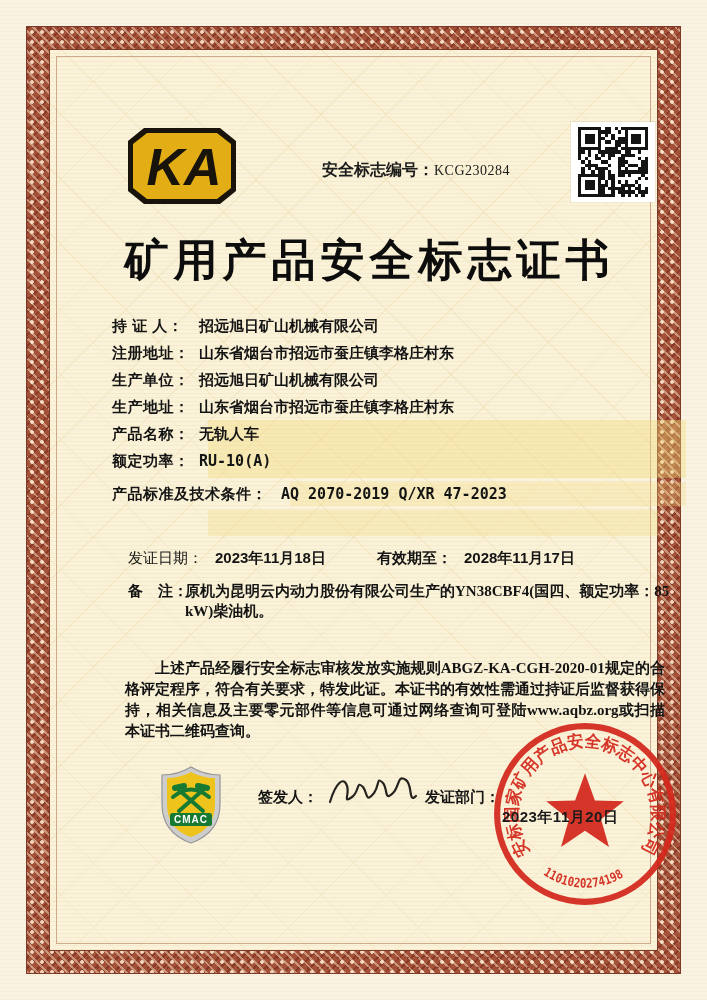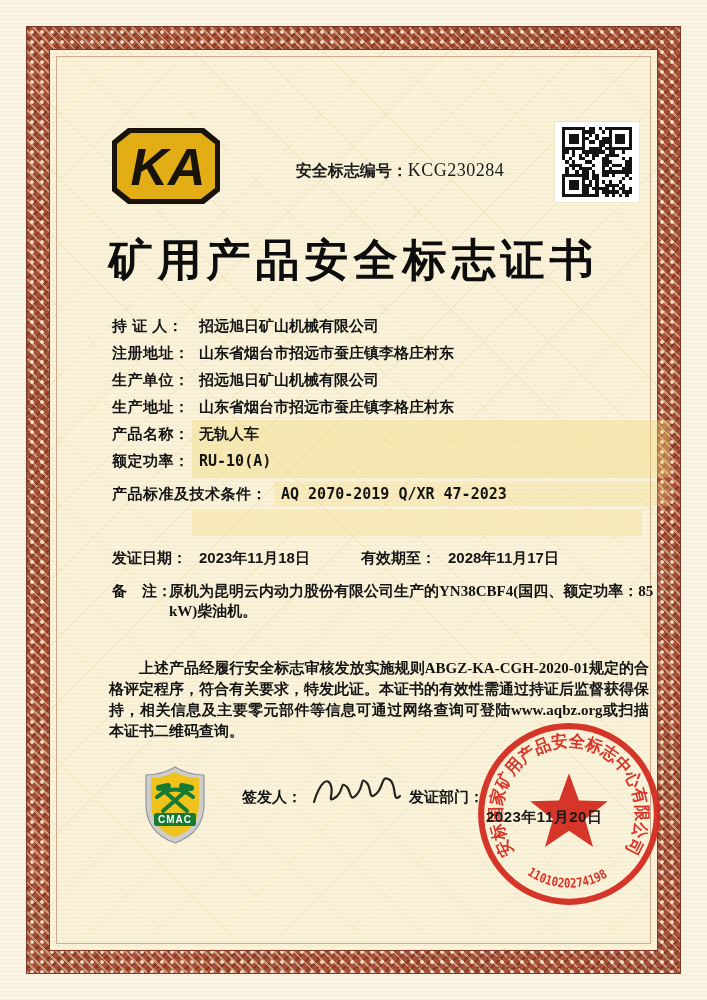--- a/index.html
+++ b/index.html
@@ -18,29 +18,29 @@
     background-size:10px 10px,10px 10px,auto,auto;
     border:1px solid #7e3a26; box-sizing:border-box;}
   .content{position:absolute;inset:22px;border:1px solid #7e3a26;
     background-color:#faf3d9;
     background-image:
       repeating-linear-gradient(0deg, rgba(214,183,121,.14) 0 1px, transparent 1px 4px),
       repeating-linear-gradient(45deg, rgba(227,201,140,.22) 0 1px, transparent 1px 46px),
       repeating-linear-gradient(-45deg, rgba(227,201,140,.22) 0 1px, transparent 1px 46px);}
   .hairline{position:absolute;inset:6px;border:1px solid rgba(170,110,80,.55);pointer-events:none;}
 
-  .abs{position:absolute;}
+  .abs{position:absolute;margin-left:16px;}
   .hei{font-family:"Liberation Sans", sans-serif;}
 
   
   .ka-logo{left:60px;top:76px;width:112px;height:80px;}
   .serial{left:180px;top:110px;width:340px;text-align:center;white-space:nowrap;
     font-size:16px;color:#1b1b1b;}
   .serial .lab{font-weight:700;}
-  .serial .val{font-family:"Liberation Serif", serif;font-size:18px;letter-spacing:.5px;}
+  .serial .val{font-family:"Liberation Serif", serif;font-size:14px;letter-spacing:.5px;}
   .qr-box{left:505px;top:72px;width:84px;height:80px;background:#fff;
     display:flex;align-items:center;justify-content:center;box-shadow:0 0 0 1px rgba(0,0,0,.04);}
   .qr{display:grid;grid-template-columns:repeat(21,1fr);grid-template-rows:repeat(21,1fr);
     width:70px;height:70px;background:#fff;}
   .q{background:transparent;} .q.on{background:#141414;}
 
   .title{left:0;top:181px;width:100%;text-align:center;font-size:44px;font-weight:900;
     letter-spacing:5px;color:#0d0d0d;font-family:"Liberation Serif", serif;}
 
   
@@ -48,21 +48,21 @@
   .row .lbl{font-weight:700;letter-spacing:.5px;}
   .row .val{position:absolute;left:87px;top:0;font-weight:700;}
   .row--wide .val{left:169px;}
   .v-kai{font-family:"Liberation Serif", serif;}
   .v-mono{font-family:"DejaVu Sans Mono", monospace;}
 
   .highlight{background:rgba(243,217,122,.38);}
 
   .daterow{left:62px;top:499px;right:40px;height:22px;font-size:15px;color:#141414;}
   .daterow span{position:absolute;top:0;}
-  .daterow .l1{left:0;font-weight:700;}
+  .daterow .l1{left:0;font-weight:400;}
   .daterow .v1{left:87px;font-weight:600;}
   .daterow .l2{left:249px;font-weight:700;}
   .daterow .v2{left:336px;font-weight:600;}
 
   .remark{left:62px;top:531px;width:545px;font-size:15px;color:#141414;line-height:20px;}
   .remark .lbl{position:absolute;left:0;top:0;font-weight:700;}
   .remark .val{display:block;margin-left:57px;font-weight:700;font-family:"Liberation Serif", serif;}
 
   .statement{left:59px;top:608px;width:540px;font-size:15px;line-height:21px;color:#141414;
     text-align:justify;text-indent:2em;font-weight:700;font-family:"Liberation Serif", serif;}

